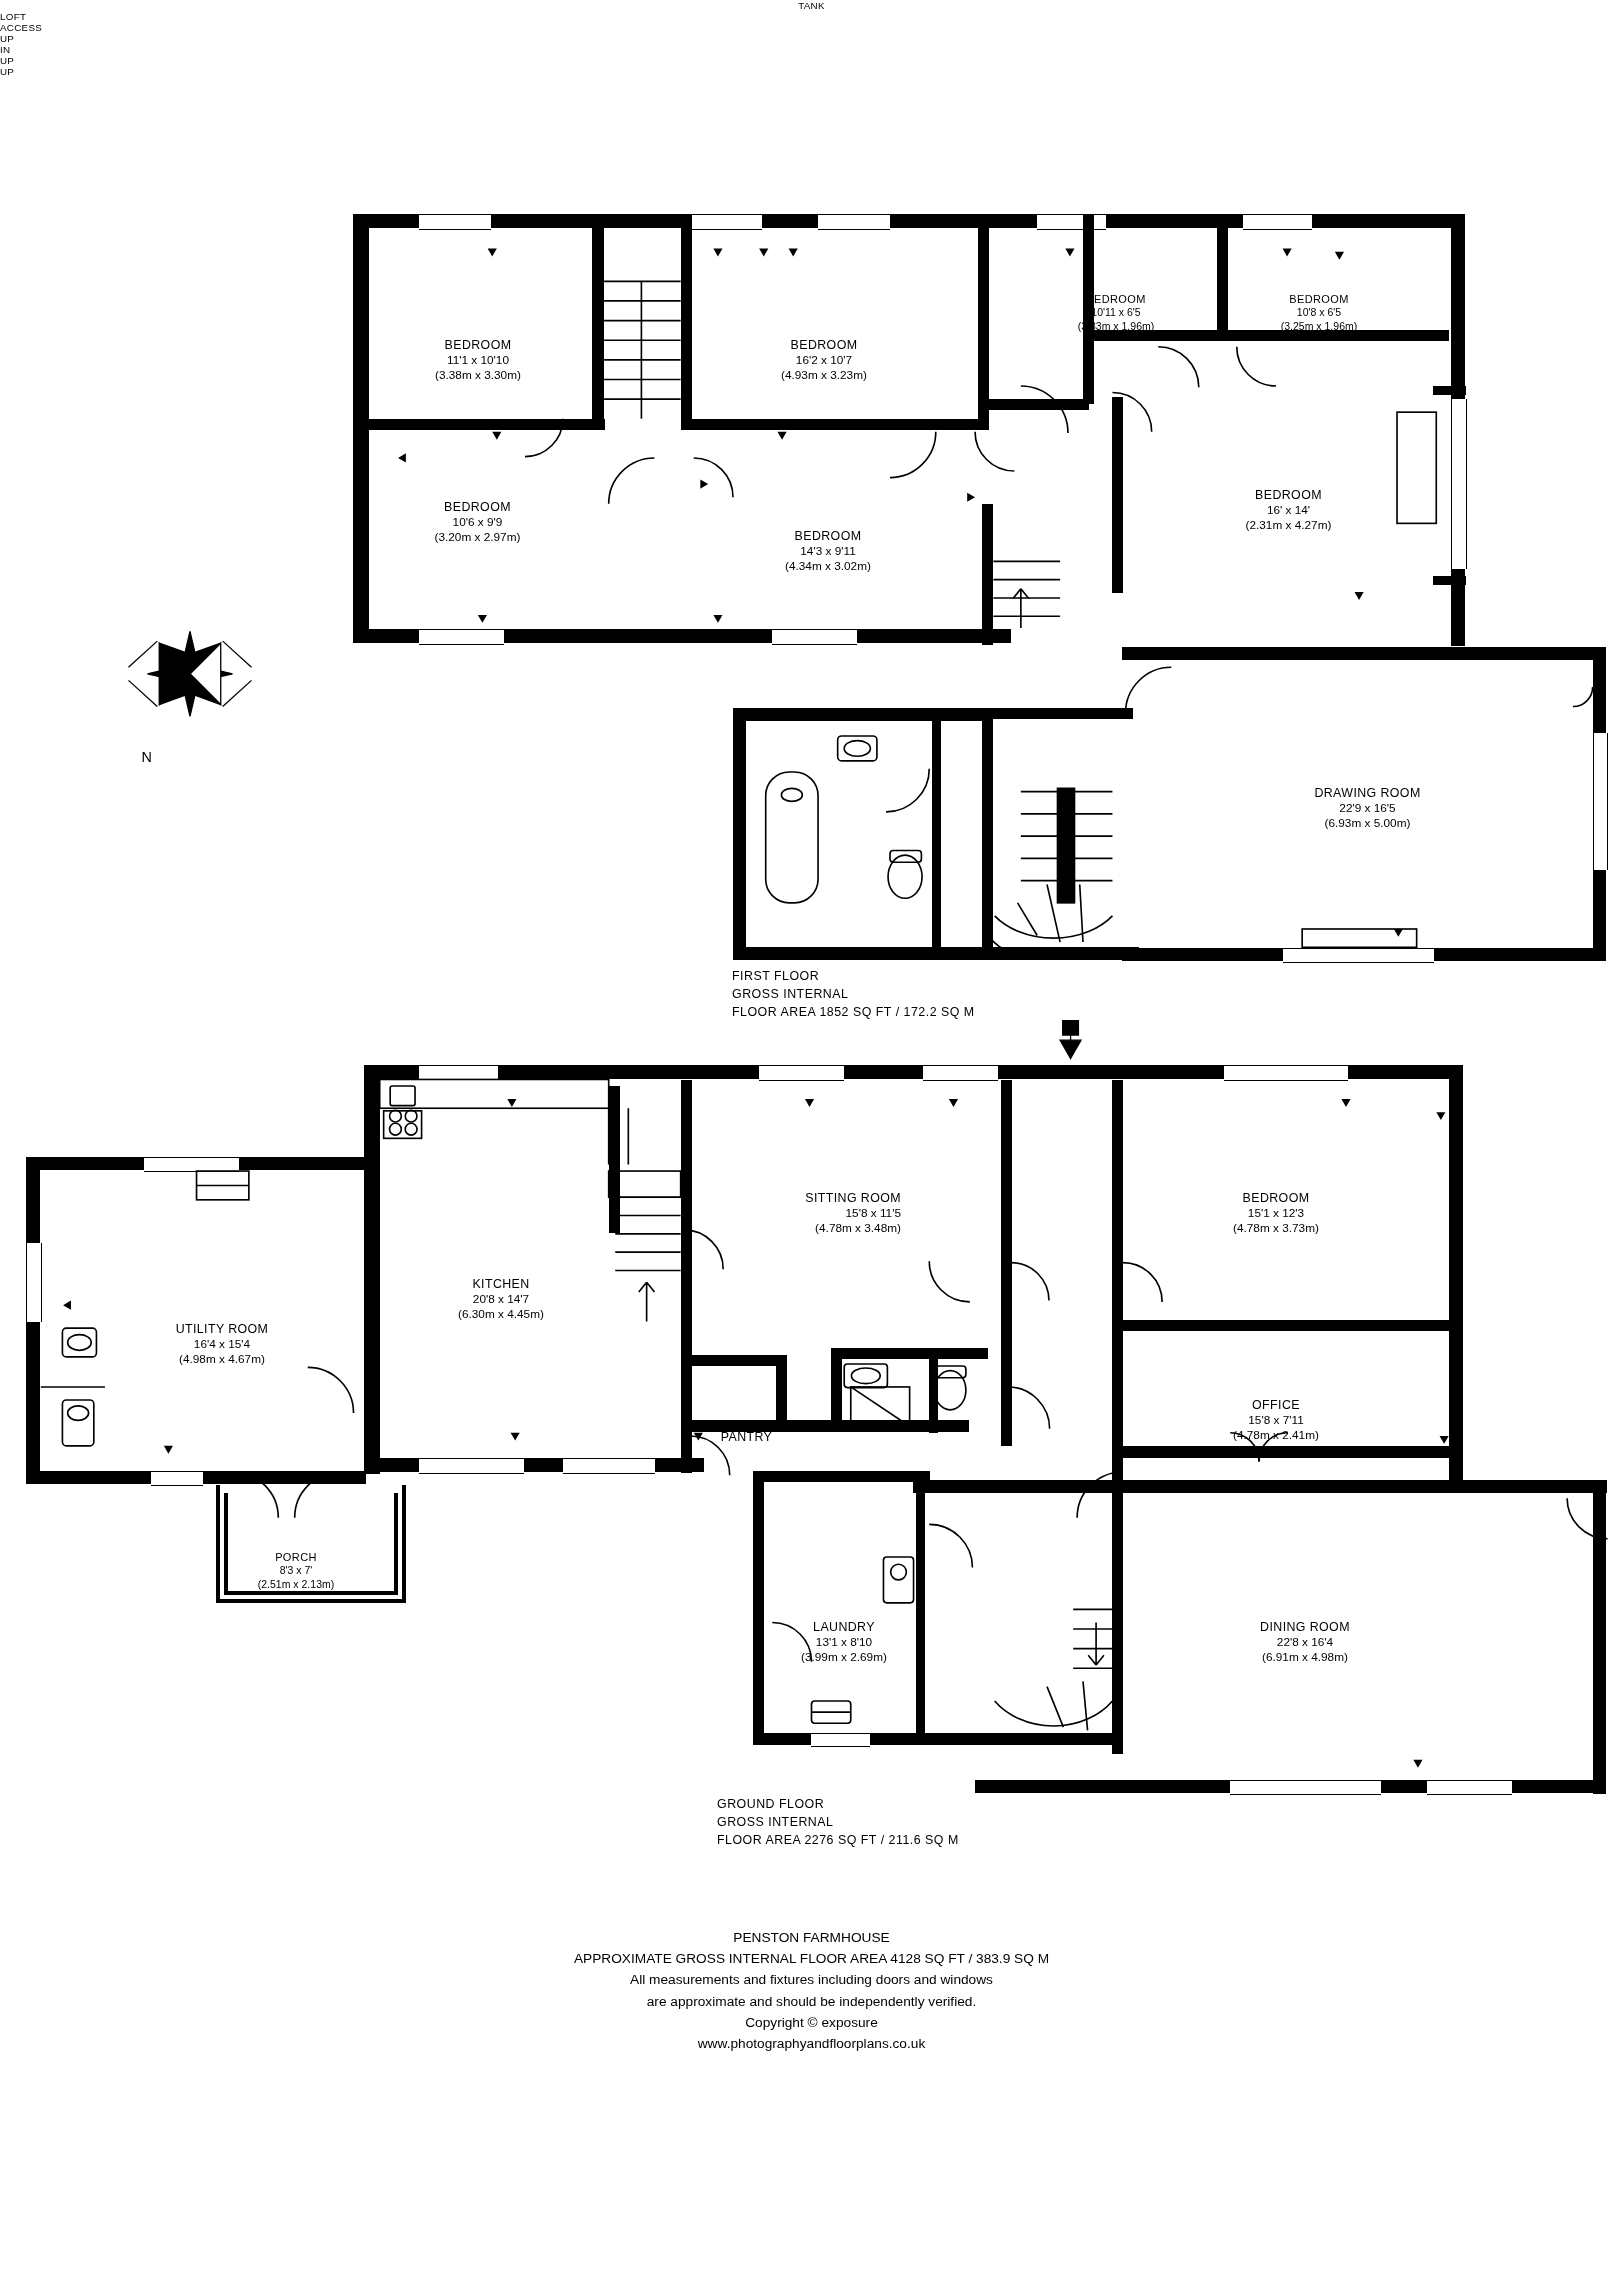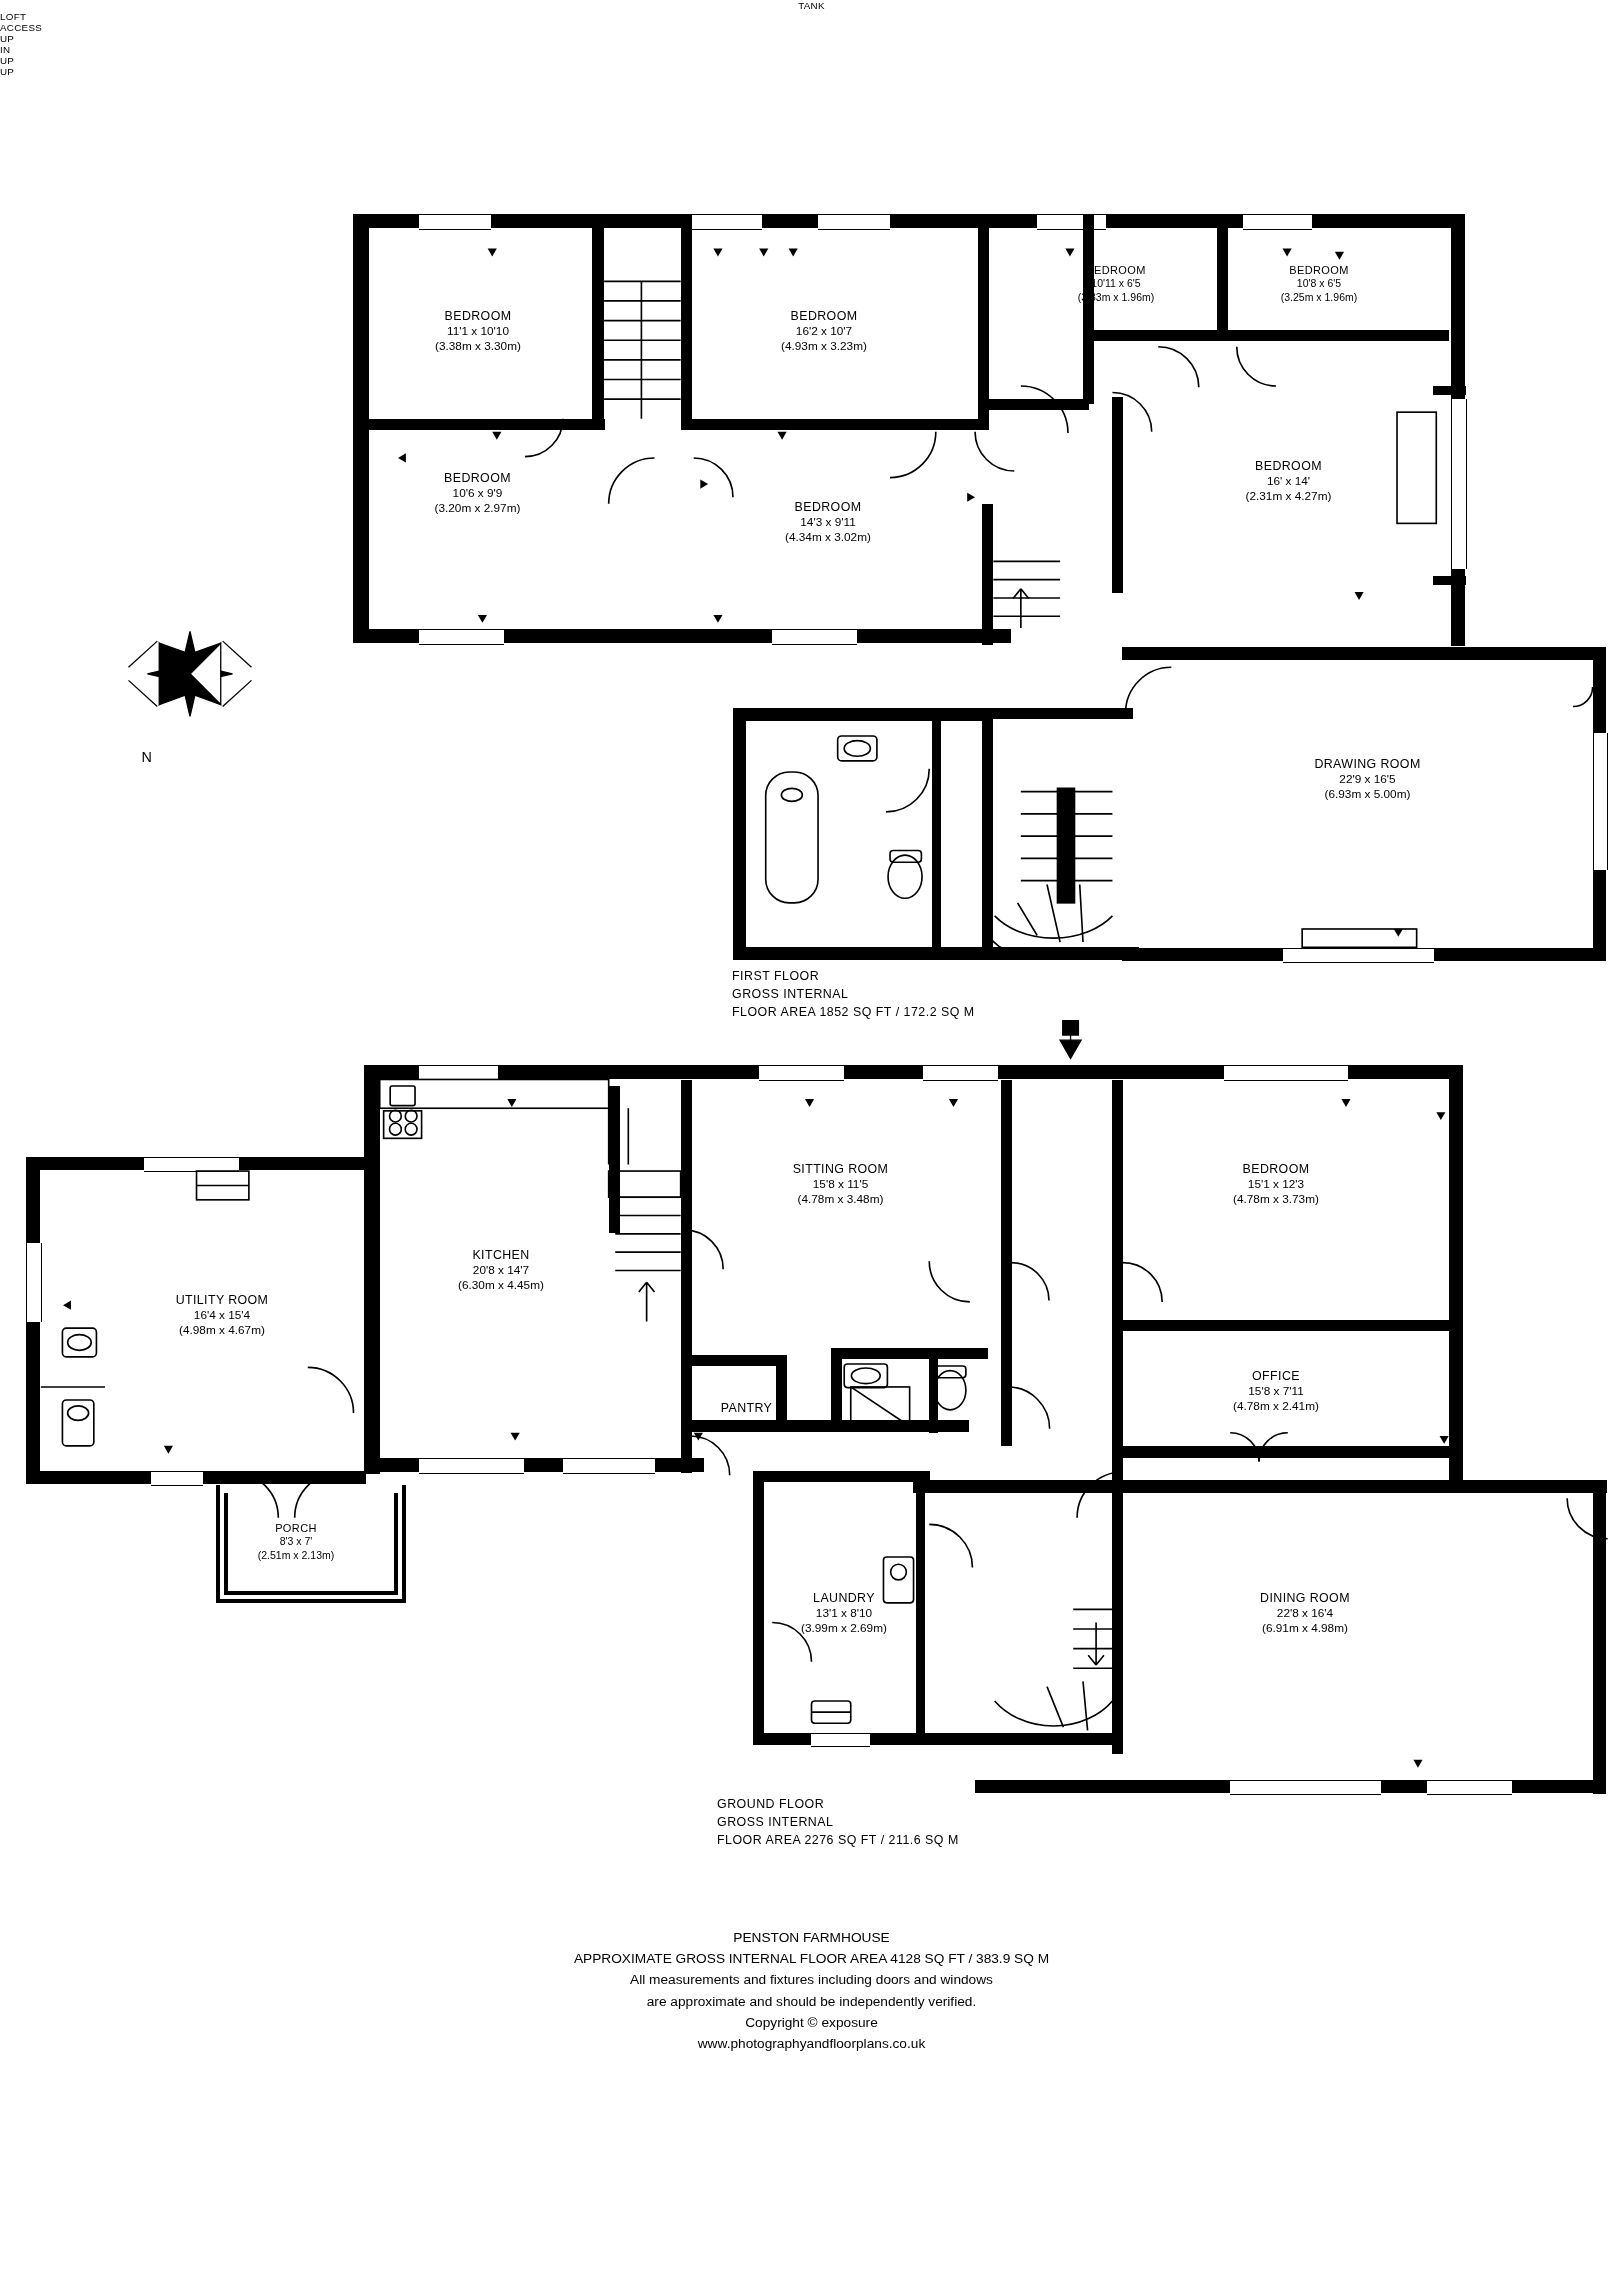--- a/index.html
+++ b/index.html
@@ -3,21 +3,21 @@
 <meta charset="utf-8">
 <style>
   html, body { margin:0; padding:0; background:#ffffff; }
   body { width:1623px; height:2295px; position:relative;
          font-family:"Liberation Sans", sans-serif; color:#000; }
 
   #sheet { position:absolute; left:0; top:0; width:1623px; height:2295px; }
 
   
   .wall      { position:absolute; background:#000; }
-  .lbl       { position:absolute; text-align:center; line-height:1.30; white-space:nowrap; }
+  .lbl       { position:absolute; text-align:center; line-height:1.30; white-space:nowrap;margin-top:29px; }
   .lbl .n    { font-size:12.4px; letter-spacing:0.4px; }
   .lbl .d    { font-size:11.8px; }
   .lbl .m    { font-size:11.8px; }
   .small .n  { font-size:11px; }
   .small .d  { font-size:10.5px; }
   .small .m  { font-size:10.5px; }
   .tiny      { font-size:9.8px; letter-spacing:0.3px; }
 
   .thin      { position:absolute; background:#000; }
   .win       { position:absolute; background:#ffffff; border-top:1.3px solid #000; border-bottom:1.3px solid #000; }
@@ -194,21 +194,21 @@
       <div class="d">16'4 x 15'4</div>
       <div class="m">(4.98m x 4.67m)</div>
     </div>
 
     <div class="lbl" style="left:406px; top:1247px; width:190px;">
       <div class="n">KITCHEN</div>
       <div class="d">20'8 x 14'7</div>
       <div class="m">(6.30m x 4.45m)</div>
     </div>
 
-    <div class="lbl" style="left:739px; top:1161px; width:203px;">
+    <div class="lbl" style="left:698px; top:1161px; width:203px;text-align:right;">
       <div class="n">SITTING ROOM</div>
       <div class="d">15'8 x 11'5</div>
       <div class="m">(4.78m x 3.48m)</div>
     </div>
 
     <div class="lbl" style="left:1178px; top:1161px; width:196px;">
       <div class="n">BEDROOM</div>
       <div class="d">15'1 x 12'3</div>
       <div class="m">(4.78m x 3.73m)</div>
     </div>

